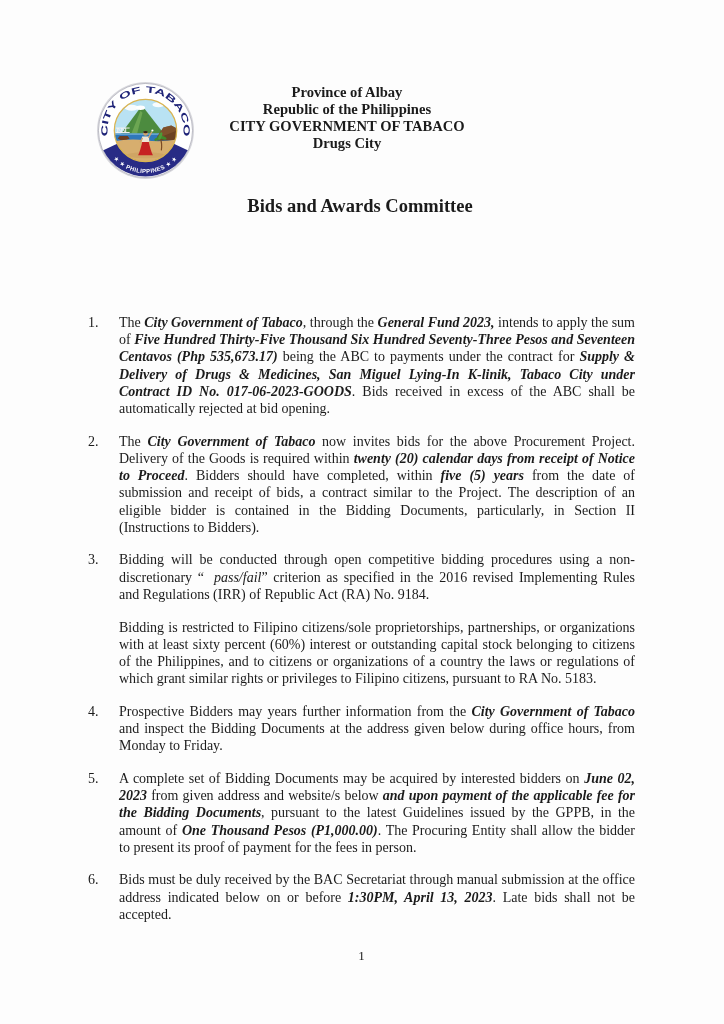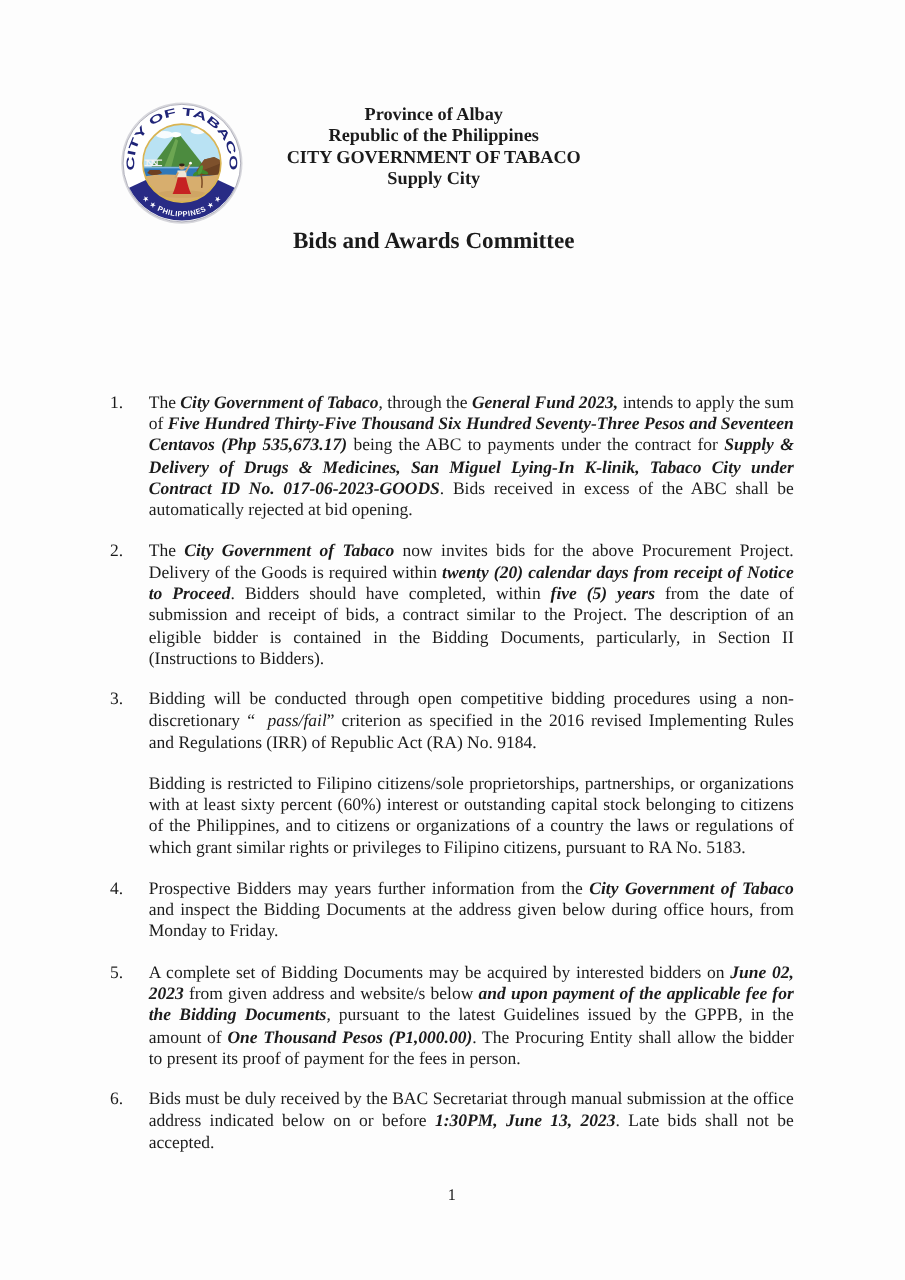--- a/index.html
+++ b/index.html
@@ -31,21 +31,21 @@
     width: 524px;
     text-align: center;
     font-weight: 700;
     font-size: 14.6px;
     line-height: 17px;
   }
   .committee-title {
     position: absolute;
     left: 85px; top: 182px;
     width: 524px;
-    margin: 0;
+    margin: 13px;
     text-align: center;
     font-weight: 700;
     font-size: 18.5px;
     line-height: 22px;
   }
   .invite-block {
     position: absolute;
     left: 85px; top: 228px;
     width: 524px;
     text-align: center;
@@ -156,21 +156,21 @@
       <text font-family="Liberation Sans, DejaVu Sans, sans-serif" font-size="6" font-weight="bold" fill="#ffffff" letter-spacing="0.4">
         <textPath href="#bottomArc" startOffset="50%" text-anchor="middle">★ ★ PHILIPPINES ★ ★</textPath>
       </text>
     </svg>
   </div>
 
   <div class="org-block">
     <div>Province of Albay</div>
     <div>Republic of the Philippines</div>
     <div>CITY GOVERNMENT OF TABACO</div>
-    <div>Supply City</div>
+    <div>Drugs City</div>
   </div>
 
   <h1 class="committee-title">Bids and Awards Committee</h1>
 
 
   <div class="bid-list">
 
     <div class="bid-item">
       <span class="item-number">1.</span>
       <div class="item-paras">
@@ -203,21 +203,21 @@
     <div class="bid-item">
       <span class="item-number">5.</span>
       <div class="item-paras">
         <p class="para"><span>A complete set of Bidding Documents may be acquired by interested bidders on </span><span class="s-bi">June 02, 2023</span><span> from given address and website/s below </span><span class="s-bi">and upon payment of the applicable fee for the Bidding Documents</span><span>, pursuant to the latest Guidelines issued by the GPPB, in the amount of </span><span class="s-bi">One Thousand Pesos (P1,000.00)</span><span>. The Procuring Entity shall allow the bidder to present its proof of payment for the fees in person.</span></p>
       </div>
     </div>
 
     <div class="bid-item">
       <span class="item-number">6.</span>
       <div class="item-paras">
-        <p class="para"><span>Bids must be duly received by the BAC Secretariat through manual submission at the office address indicated below on or before </span><span class="s-bi">1:30PM, June 13, 2023</span><span>. Late bids shall not be accepted.</span></p>
+        <p class="para"><span>Bids must be duly received by the BAC Secretariat through manual submission at the office address indicated below on or before </span><span class="s-bi">1:30PM, April 13, 2023</span><span>. Late bids shall not be accepted.</span></p>
       </div>
     </div>
 
   </div>
 
   <div class="page-number">1</div>
 
 </div>
 
 </body></html>

